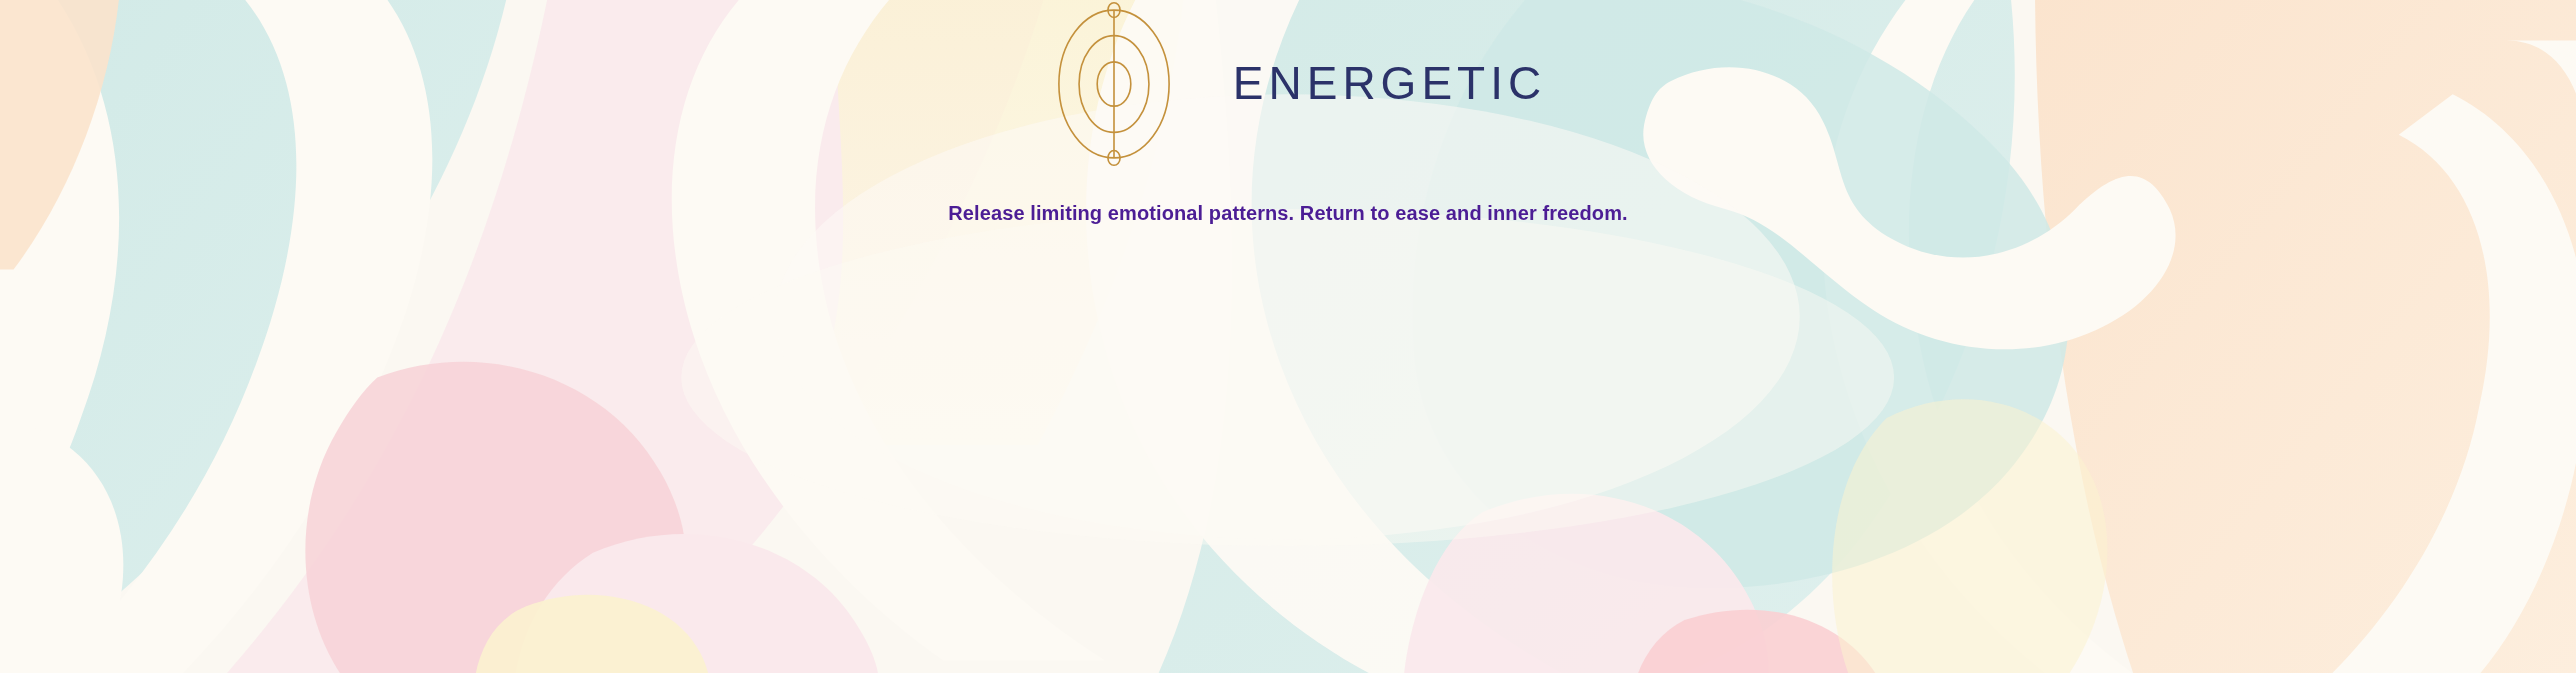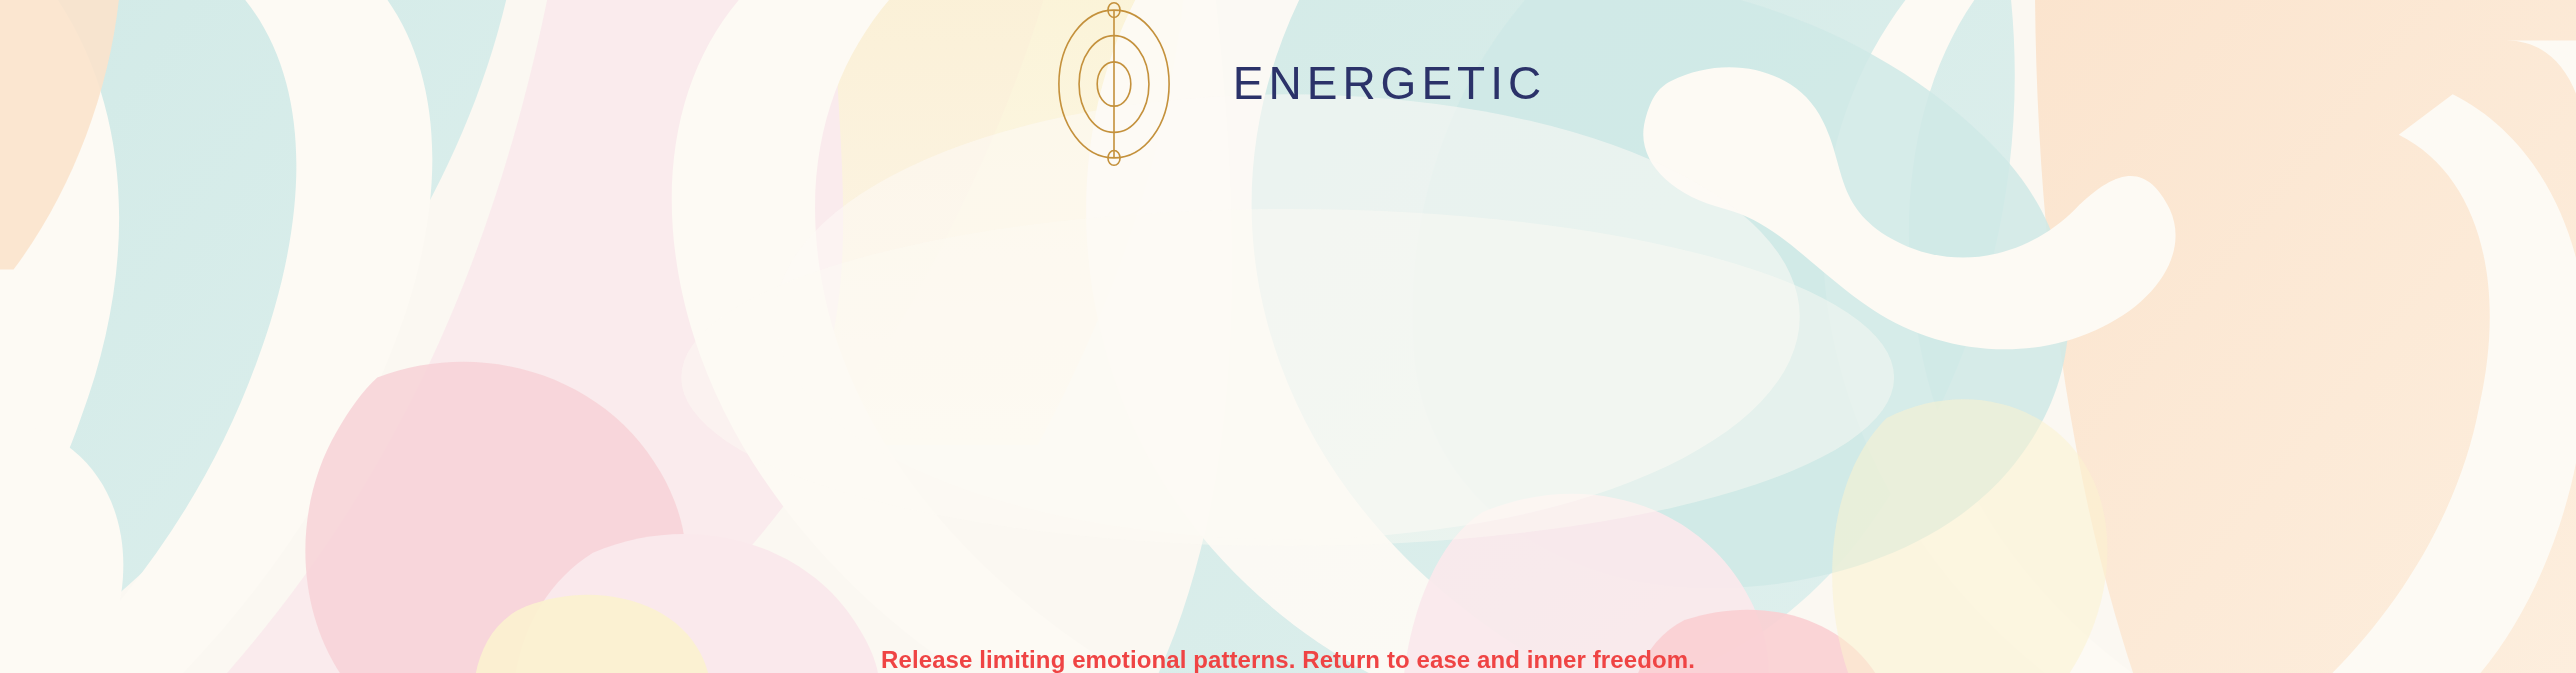--- a/index.html
+++ b/index.html
@@ -31,21 +31,21 @@
   
   .center-stack {
     position: absolute;
     left: 0;
     right: 0;
     top: 0;
     bottom: 0;
     display: flex;
     flex-direction: column;
     align-items: center;
-    justify-content: space-between;
+    justify-content: flex-start;
     gap: 0;
   }
 
   .lockup {
     display: flex;
     flex-direction: row;
     align-items: center;
     justify-content: center;
     gap: 35px;
   }
@@ -82,26 +82,26 @@
   .tm {
     font-size: 15.5px;
     letter-spacing: 0px;
     vertical-align: super;
     position: relative;
     top: -13.5px;
     left: 0.7px;
   }
 
   .tagline {
-    margin-top: 24px;
+    margin-top: 34px;
     font-family: "Liberation Sans", sans-serif;
     font-weight: bold;
-    font-size: 24px;
+    font-size: 20px;
     letter-spacing: 0.1px;
-    color: #ef4444;
+    color: #4c1d95;
     text-align: center;
     white-space: nowrap;
   }
 </style>
 </head>
 <body>
 
 <div class="banner">
 
   <svg class="bg-layer" viewBox="0 0 3823 1000" preserveAspectRatio="none" aria-hidden="true">

